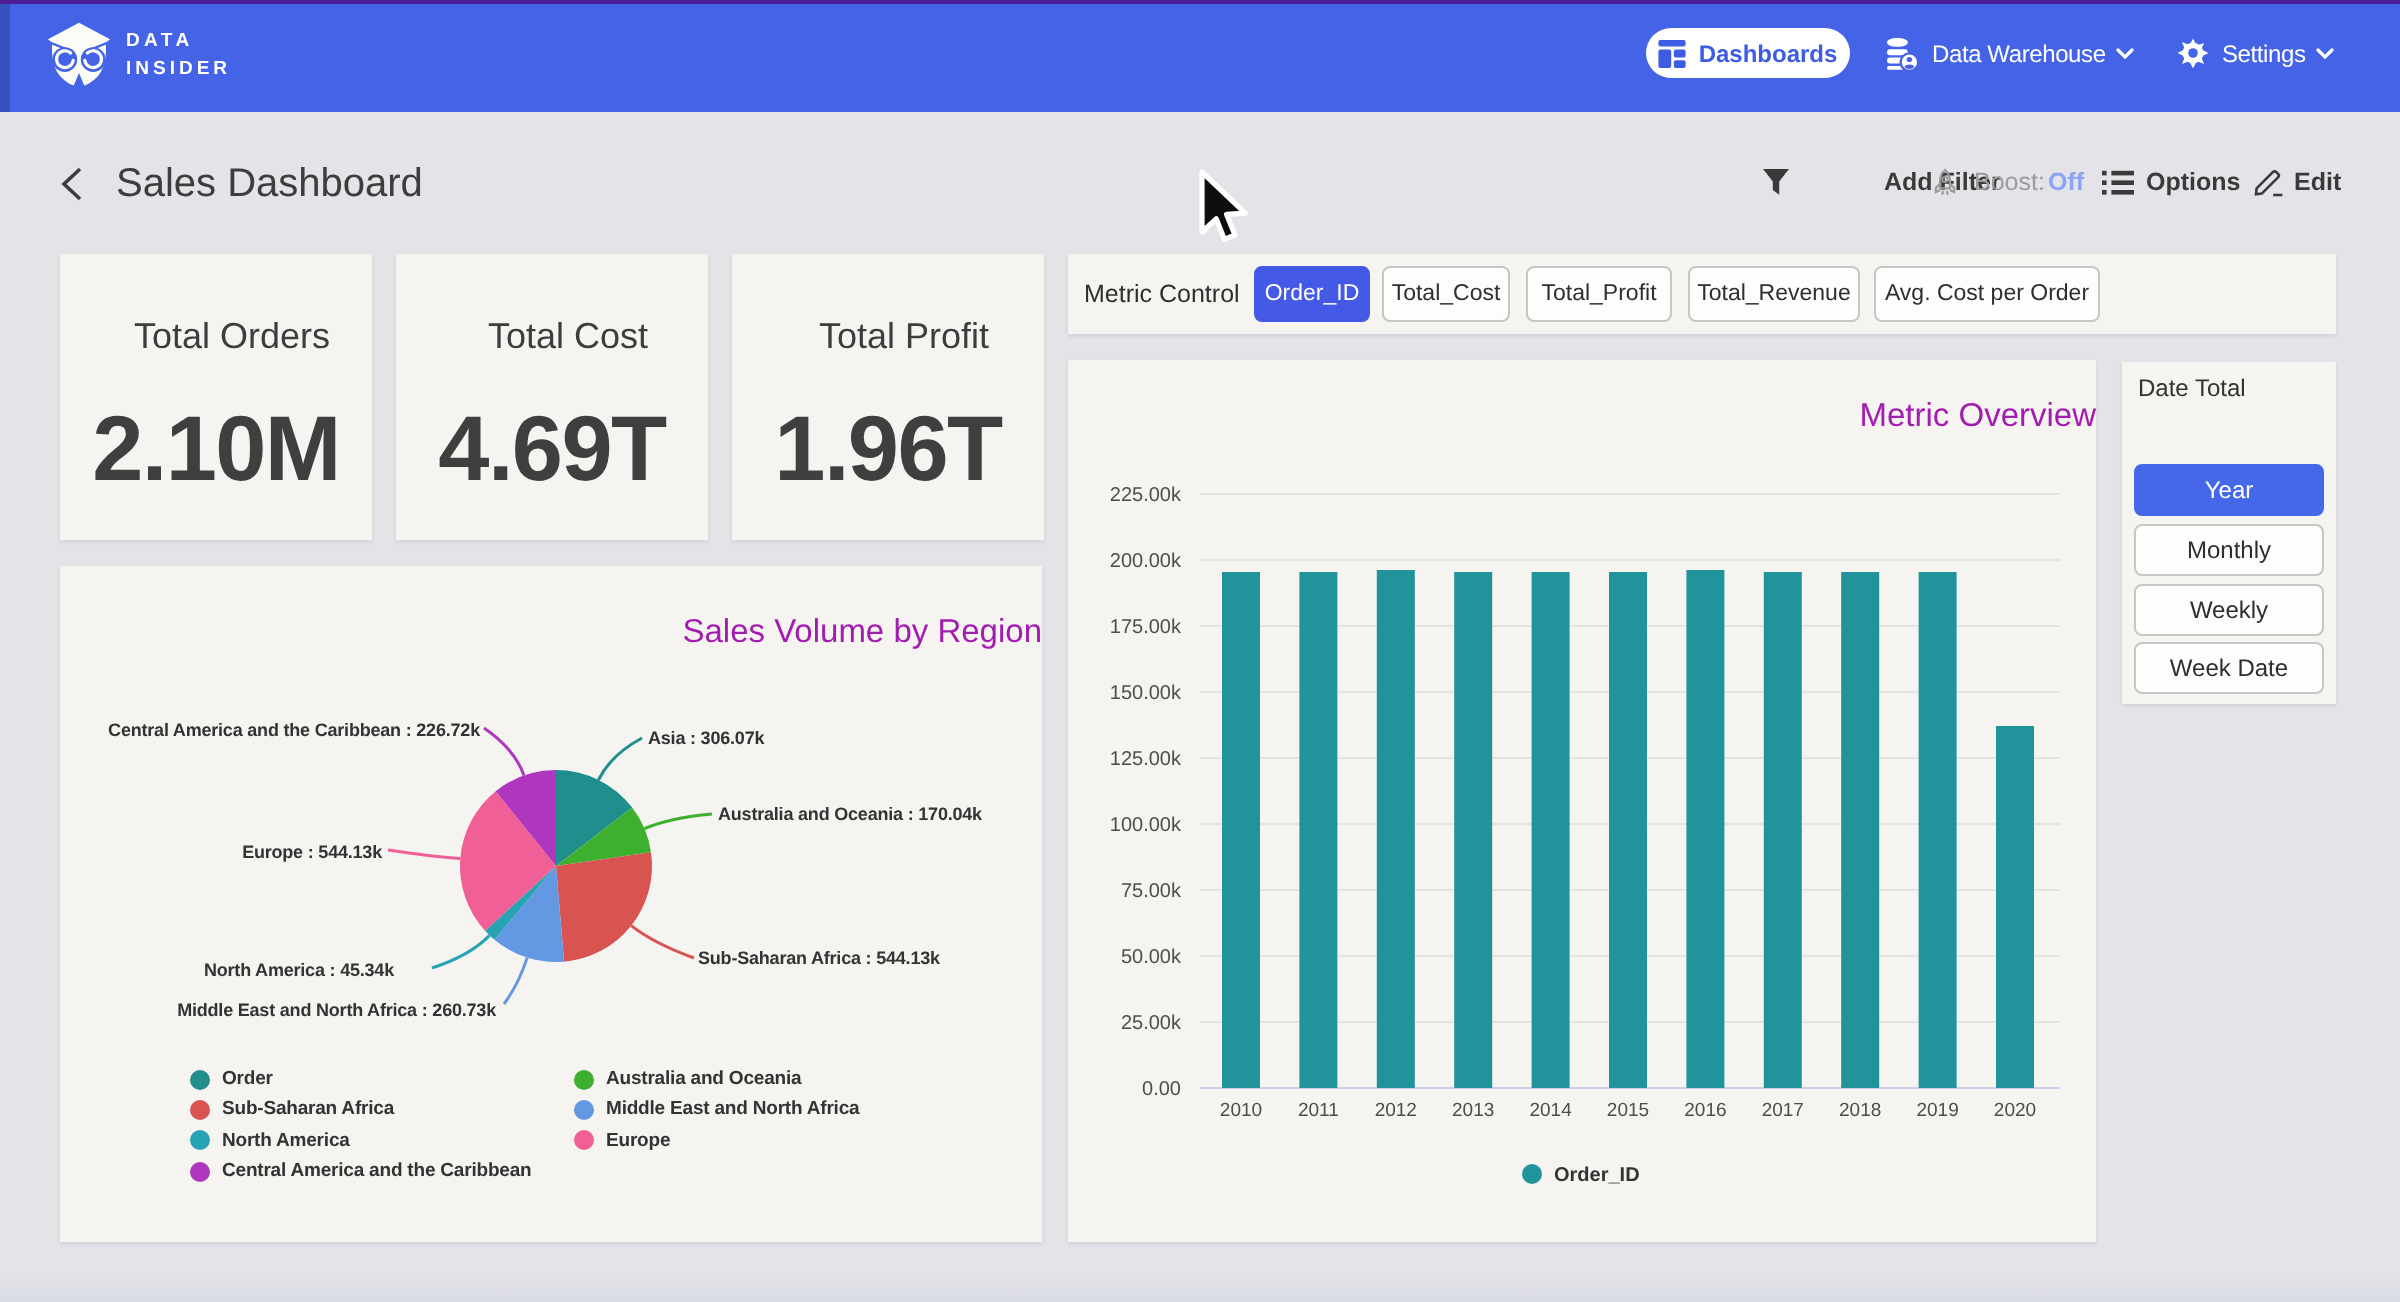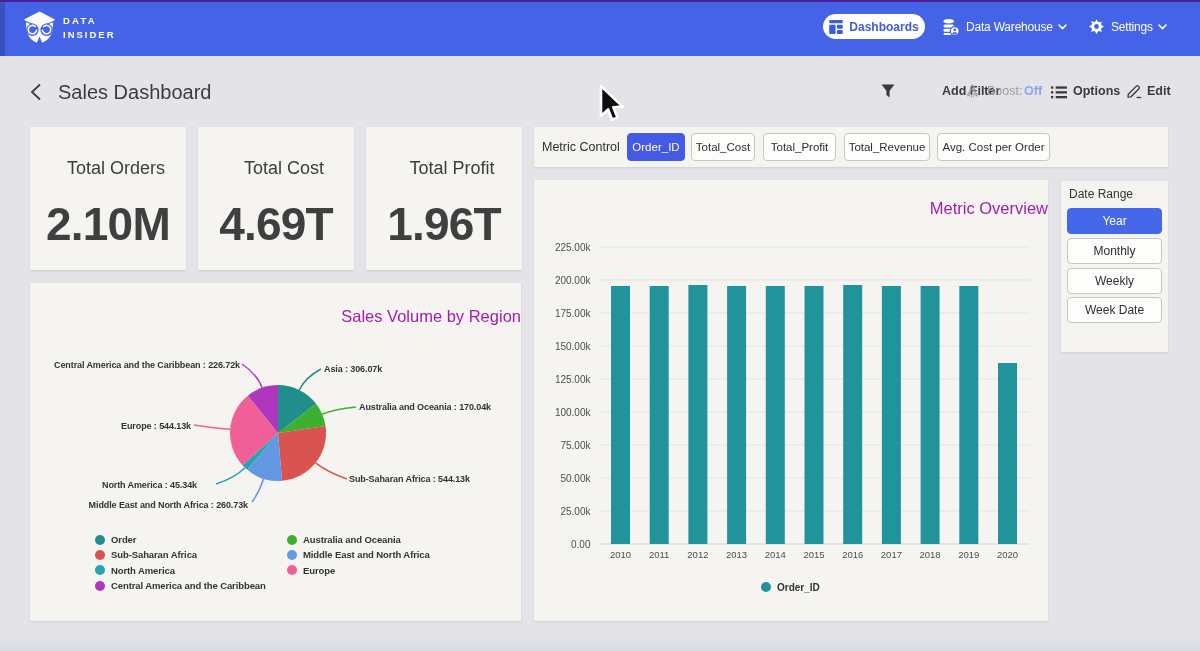--- a/index.html
+++ b/index.html
@@ -37,21 +37,21 @@
 
 .mbar { left:534px; top:127px; width:634px; height:40px; }
 .mlabel { position:absolute; left:8px; top:0; height:40px; display:flex; align-items:center; font-size:12.5px; color:#2e2e2e; }
 .mbtn { position:absolute; top:6px; height:28px; border-radius:4px; font-size:11.5px; white-space:nowrap; display:flex; align-items:center; justify-content:center; background:#fdfdfc; border:1px solid #c6c6c6; color:#2e2e2e; }
 .mbtn.sel { background:#4459e5; border-color:#4459e5; color:#fff; }
 
 .chartcard { left:534px; top:180px; width:514px; height:441px; }
 
 .rangecard { left:1061px; top:181px; width:107px; height:171px; }
 .rlabel { position:absolute; left:8px; top:6px; font-size:12px; font-weight:500; color:#333; }
-.rbtn { position:absolute; left:6px; width:95px; height:26px; border-radius:4px; font-size:12px; display:flex; align-items:center; justify-content:center; background:#fdfdfc; border:1px solid #c6c6c6; color:#2e2e2e; }
+.rbtn { position:absolute; left:6px; width:95px; height:26px; border-radius:4px; font-size:12px; display:flex; align-items:center; justify-content:center; background:#fdfdfc; border:1px solid #c6c6c6; color:#2e2e2e;margin-top:24px; }
 .rbtn.sel { background:#4567e9; border-color:#4567e9; color:#fff; }
 </style>
 </head>
 <body>
 <div class="page">
 
   <div class="topbar">
     <div style="position:absolute;left:0;top:0;width:5px;height:54px;background:rgba(10,16,60,0.22);"></div>
     <svg class="owl" width="31" height="32" viewBox="0 0 31 32">
       <path d="M15.5 0.4 L31 8.6 L28.9 10.4 C29.4 16.8 28.4 22.3 25.7 26.1 C23.4 29.3 20 31.2 18.1 31.7 L15.5 28.3 L12.9 31.7 C11 31.2 7.6 29.3 5.3 26.1 C2.6 22.3 1.6 16.8 2.1 10.4 L0 8.6 Z" fill="#fbfbf7"></path>
@@ -247,21 +247,21 @@
       <rect x="425.3" y="106" width="19" height="258" fill="#21939b"></rect>
       <text x="434.8" y="378" text-anchor="middle" font-size="9.5" fill="#4d4d4d" font-family="Liberation Sans, sans-serif">2019</text>
       <rect x="464.0" y="183" width="19" height="181" fill="#21939b"></rect>
       <text x="473.5" y="378" text-anchor="middle" font-size="9.5" fill="#4d4d4d" font-family="Liberation Sans, sans-serif">2020</text>
       <circle cx="232" cy="407" r="5" fill="#21939b"></circle>
       <text x="243" y="410.5" font-size="10" font-weight="bold" fill="#333" font-family="Liberation Sans, sans-serif">Order_ID</text>
     </svg>
   </div>
 
   <div class="card rangecard">
-    <div class="rlabel">Date Range</div>
+    <div class="rlabel">Date Total</div>
     <div class="rbtn sel" style="top:27px;">Year</div>
     <div class="rbtn" style="top:57px;">Monthly</div>
     <div class="rbtn" style="top:87px;">Weekly</div>
     <div class="rbtn" style="top:116px;">Week Date</div>
   </div>
 
   <svg style="position:absolute; left:598px; top:83px;" width="28" height="42" viewBox="0 0 28 42">
     <path d="M3 3 L3 33 L10.1 26.4 L14.2 36.7 L19.5 34.5 L15.3 24.2 L24.6 23.6 Z" fill="#0e0e0e" stroke="#fff" stroke-width="2.6" stroke-linejoin="round"></path>
   </svg>
 

